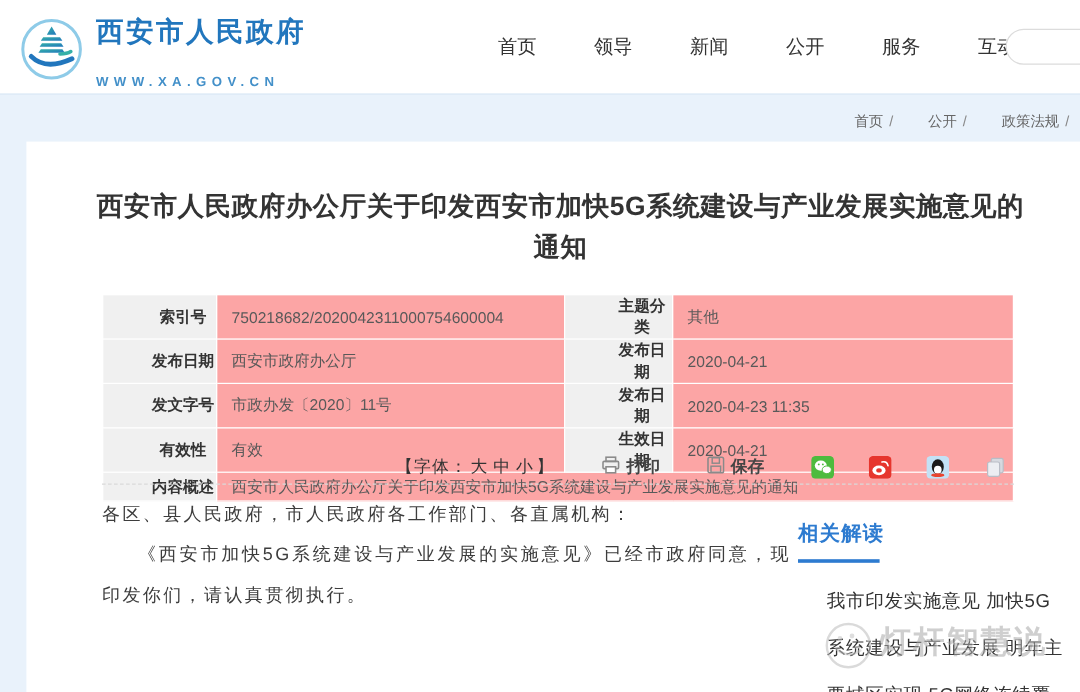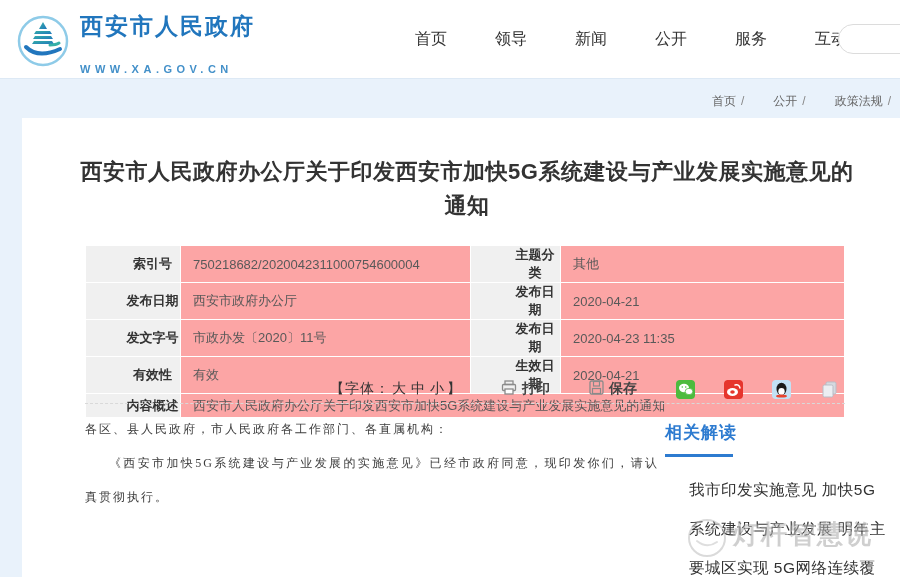--- a/index.html
+++ b/index.html
@@ -84,31 +84,31 @@
   .share-ic { width:19px; height:19px; border-radius:3px; display:block; }
 
   .dash-sep {
     position:absolute; left:63px; top:285px; width:760px;
     border-top:1px dashed #d9d9d9;
   }
 
   
   .article-body {
     position:absolute; left:63px; top:294px; width:574px;
-    font-family:Liberation Serif, serif;
-    font-size:12px; color:#3d3d3d; line-height:34px;
+    font-family:Liberation Sans, sans-serif;
+    font-size:15px; color:#3d3d3d; line-height:34px;
     letter-spacing:2px; text-align:justify;
   }
   .article-body .indent { text-indent:2em; }
 
   
   .related {
     position:absolute; left:643px; top:303px; width:222px;
   }
-  .related h2 { font-size:17px; color:#2d7bd0; font-weight:bold; letter-spacing:1px; }
+  .related h2 { font-size:17px; color:#2d7bd0; font-weight:bold; letter-spacing:1px;margin-top:12px; }
   .related .rule { width:68px; height:3px; background:#2d7bd0; margin-top:10px; }
   .related .link {
     display:block; margin-top:13px; font-size:15.5px; color:#333;
     line-height:39px; letter-spacing:0.5px;
   }
 
   
   .watermark {
     position:absolute; left:664px; top:399px;
     display:flex; align-items:flex-start; gap:5px;

